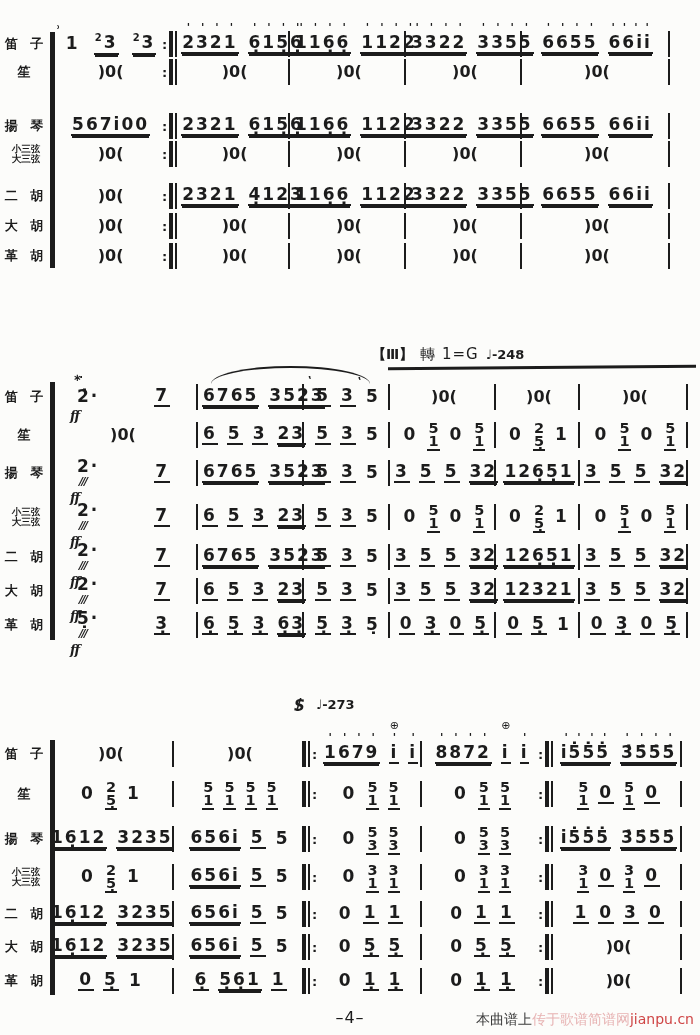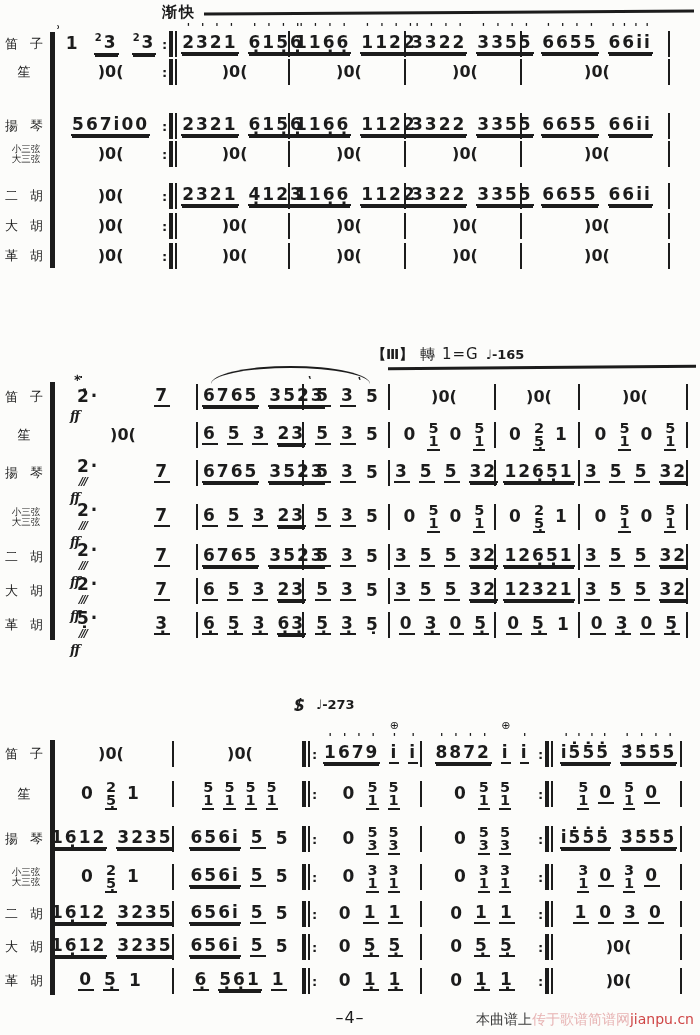--- a/index.html
+++ b/index.html
@@ -2,21 +2,21 @@
 <html><head>
 <meta charset="utf-8">
 <style>
   html,body{margin:0;padding:0;background:#e8e8e8;}
   .page{position:relative;width:700px;height:1035px;background:#fcfcfa;margin:0 auto;overflow:hidden;
         font-family:"DejaVu Sans",sans-serif;color:#1c1c1c;}
   .system{position:absolute;left:0;right:4px;}
   .bigbar{position:absolute;left:50px;top:2px;bottom:2px;width:5px;background:#1c1c1c;}
   .row{display:flex;align-items:center;position:relative;padding-left:2px;}
   .label{width:48px;flex:none;display:flex;flex-direction:column;justify-content:center;align-items:center;
-         font-size:13px;font-weight:normal;line-height:1.1;}
+         font-size:13px;font-weight:bold;line-height:1.1;}
   .label .ln{letter-spacing:4px;white-space:nowrap;}
   .label.small .ln{font-size:9.5px;letter-spacing:0;}
   .cell{display:flex;align-items:center;position:relative;flex:none;height:100%;}
   .cont{flex:1;display:flex;justify-content:center;align-items:center;gap:9px;position:relative;}
   .cont.sp{justify-content:space-around;gap:2px;}
   .tok{position:relative;font-size:17px;font-weight:bold;line-height:1.05;padding:0 1px;white-space:nowrap;}
   .tx{letter-spacing:2px;}
   .tok.rest0 .tx{letter-spacing:0;font-size:16px;}
   .u1{border-bottom:2px solid #1c1c1c;padding-bottom:1px;}
   .u2{border-bottom:2px solid #1c1c1c;box-shadow:0 3px 0 -1px #1c1c1c;padding-bottom:1px;}
@@ -55,24 +55,20 @@
   .htempo{font-size:13px;font-weight:bold;white-space:nowrap;}
   .pageno{position:absolute;left:0;right:0;bottom:8px;text-align:center;font-size:16px;letter-spacing:1px;}
   .footer{position:absolute;right:6px;bottom:6px;font-size:14px;font-weight:normal;white-space:nowrap;}
   .fd{color:#3a3a3a;} .ff2{color:#e7b3b3;} .fr{color:#cf4545;}
 </style>
 </head>
 <body>
 
 <div class="page">
 
-  <div class="h-accel">
-    <span class="htext">渐快</span>
-    <span class="rule"></span>
-  </div>
   <div class="system" id="sys0" style="top: 30px;">
       <div class="bigbar"></div>
       <div class="row" style="height: 28px; margin-bottom: 0px;">
         <div class="label">
           <div class="ln">笛 子</div>
         </div>
         <div class="cell" style="width: 112px;">
           <div class="bar">
             <div class="dt">:</div>
           </div>
@@ -564,21 +560,21 @@
             </div>
           </div>
         </div>
         <div class="endbar"></div>
       </div>
     </div>
 
   <div class="h-trans">
     <span class="hpre">【Ⅲ】</span>
     <span class="htext">轉 1=G</span>
-    <span class="htempo">♩-165</span>
+    <span class="htempo">♩-248</span>
     <span class="rl"></span>
   </div>
   <div class="system" id="sys1" style="top: 380px;">
       <div class="bigbar"></div>
       <div class="row" style="height: 34px; margin-bottom: 4px;">
         <div class="label">
           <div class="ln">笛 子</div>
         </div>
         <div class="cell" style="width: 146px;">
           <div class="cont sp">

